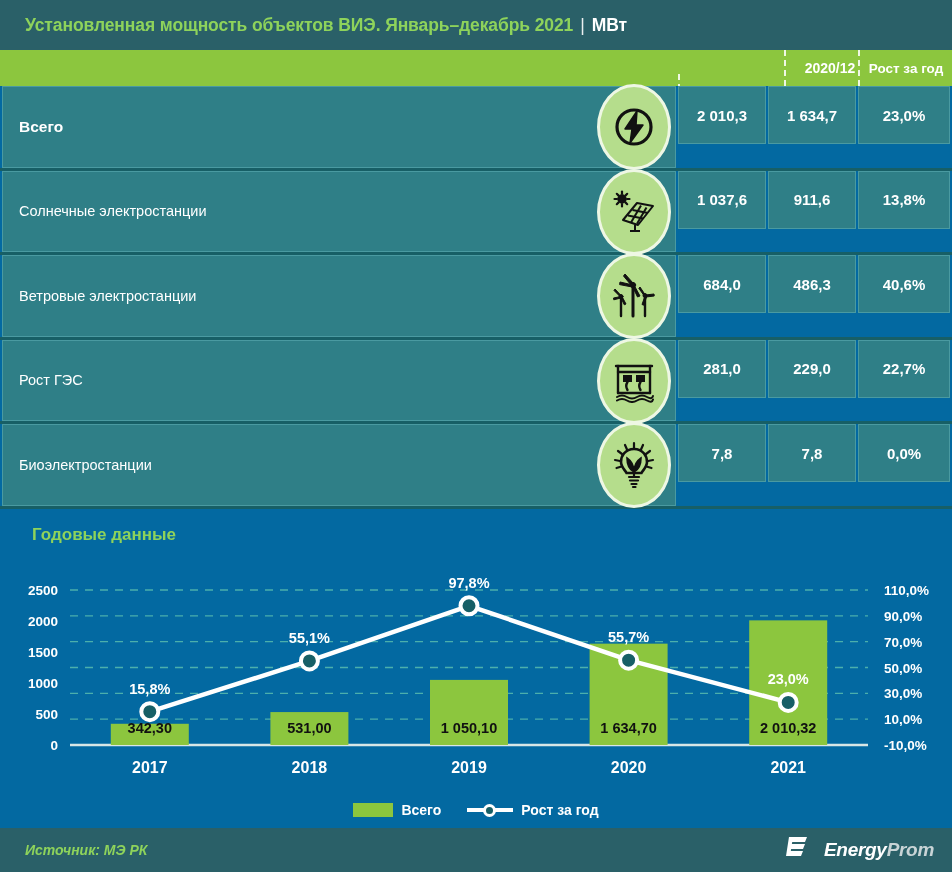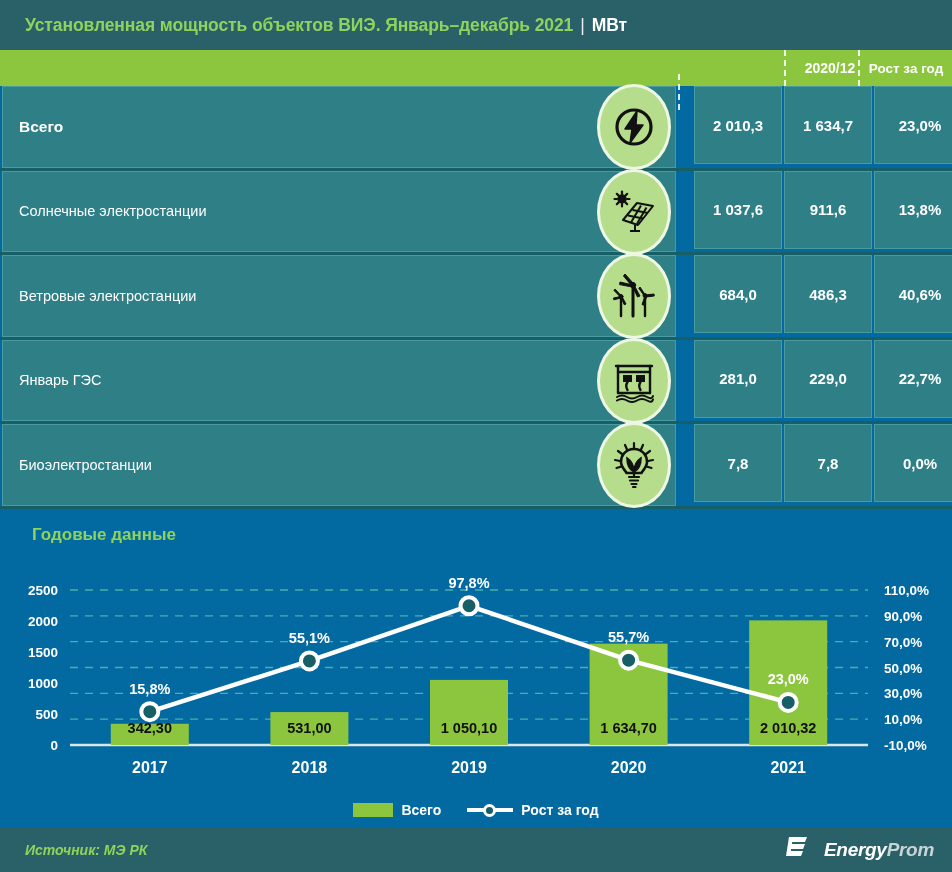--- a/index.html
+++ b/index.html
@@ -52,24 +52,24 @@
     border: 1px solid #4a9aa1;
     display: flex; align-items: center;
   }
   .row-label {
     margin-left: 16px; color: #ffffff; font-size: 14.5px;
     white-space: nowrap;
   }
   .row.total .row-label { font-weight: bold; font-size: 15.5px; }
 
   .cell {
-    position: absolute; top: 0; height: 78px;
+    position: absolute; top: 0; height: 58px;
     background: #2f7f87; border: 1px solid #4a9aa1;
     display: flex; align-items: center; justify-content: center;
-    color: #ffffff; font-size: 15px; font-weight: bold; margin-left: 16px;
+    color: #ffffff; font-size: 15px; font-weight: bold;
   }
   .cell.c1 { left: 678px; width: 88px; }
   .cell.c2 { left: 768px; width: 88px; }
   .cell.c3 { left: 858px; width: 92px; }
 
   
   .icon-badge {
     position: absolute; left: 597px; top: -2px;
     width: 74px; height: 86px; border-radius: 50%;
     background: #b5dd8c;
@@ -209,21 +209,21 @@
           </g>
         </svg>
       </div>
       <div class="cell c1">684,0</div>
       <div class="cell c2">486,3</div>
       <div class="cell c3">40,6%</div>
     </div>
 
     <div class="row">
       <div class="row-label-cell">
-        <span class="row-label">Январь ГЭС</span>
+        <span class="row-label">Рост ГЭС</span>
       </div>
       <div class="icon-badge">
         <svg width="44" height="44" viewBox="0 0 44 44">
           <g stroke="#111" stroke-width="2.4" fill="none" stroke-linecap="round">
             <path d="M4 7 L40 7"></path>
             <path d="M6 7 L6 34"></path>
               <path d="M38 7 L38 34"></path>
             <path d="M6 13 L38 13"></path>
             <rect x="11" y="16" width="9" height="7" fill="#111" stroke="none"></rect>
             <rect x="24" y="16" width="9" height="7" fill="#111" stroke="none"></rect>

